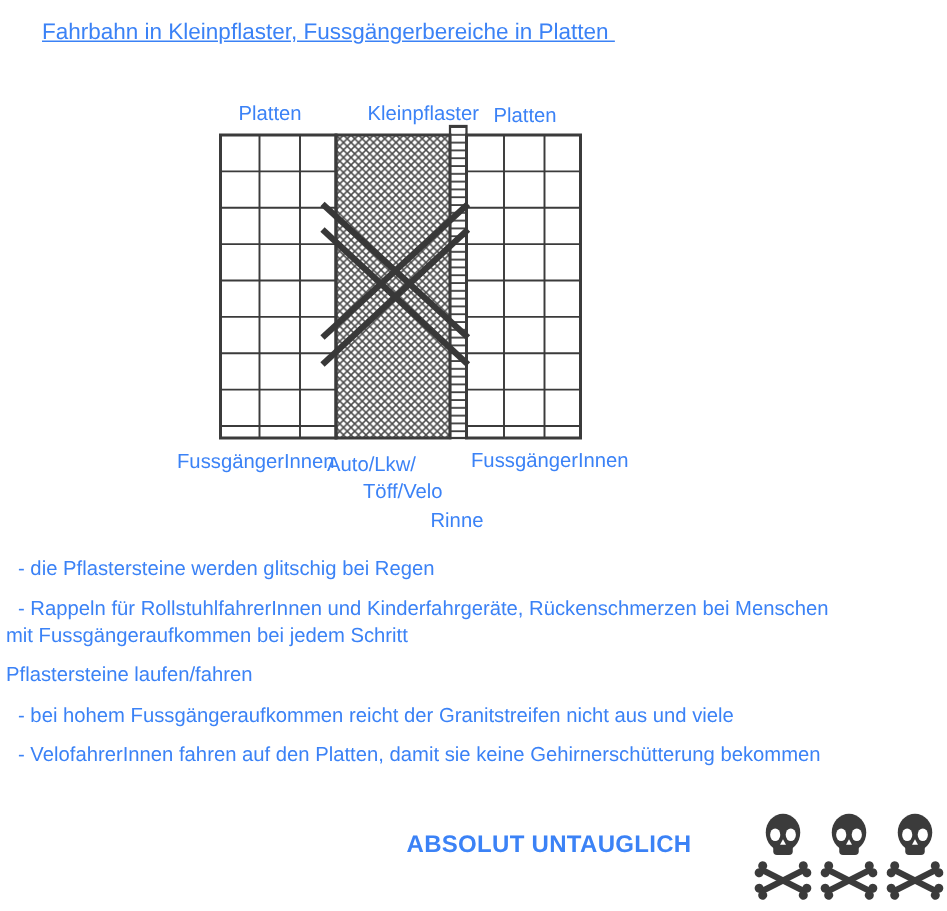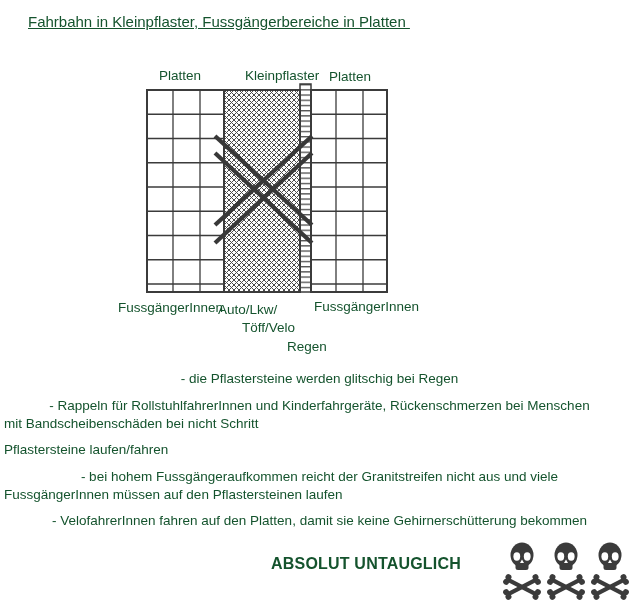--- a/index.html
+++ b/index.html
@@ -1,27 +1,27 @@
 <!DOCTYPE html>
 <html><head>
 <meta charset="utf-8">
 <style>
   html,body{margin:0;padding:0;background:#fff;}
   .page{
     position:relative;width:631px;height:607px;background:#fff;
-    font-family:"Liberation Sans",sans-serif;color:#14532d;overflow:hidden;
+    font-family:"Liberation Sans",sans-serif;color:#3b82f6;overflow:hidden;
   }
   .title{position:absolute;left:28px;top:10px;font-size:15px;line-height:23px;}
   .title .u{text-decoration:underline;white-space:pre;}
   .diagram-svg{position:absolute;left:0;top:0;}
   .lbl{position:absolute;font-size:13.5px;white-space:pre;text-align:right;}
   .notes{position:absolute;left:4px;top:370px;width:623px;}
   .bullet{margin:0 0 8.5px 0;}
   .nline{font-size:13.5px;line-height:18px;height:18px;white-space:pre;}
-  .nline.first{padding-left:8px;text-align:center;}
+  .nline.first{padding-left:8px;}
   .verdict{
     position:absolute;left:271px;top:555px;font-size:16px;font-weight:bold;
     letter-spacing:0.2px;white-space:pre;
   }
   .skulls{position:absolute;left:502px;top:542px;width:128px;height:58px;display:flex;gap:4px;}
 </style>
 </head>
 <body>
 
 <div class="page">
@@ -79,37 +79,36 @@
       <line x1="215" y1="243" x2="312" y2="153"></line>
     </g>
   </svg>
 
   <div class="lbl" style="left:159px;top:68px;">Platten</div>
   <div class="lbl" style="left:245px;top:68px;">Kleinpflaster</div>
   <div class="lbl" style="left:329px;top:69px;">Platten</div>
   <div class="lbl" style="left:118px;top:300px;">FussgängerInnen</div>
   <div class="lbl" style="left:218px;top:302px;">Auto/Lkw/</div>
   <div class="lbl" style="left:242px;top:320px;">Töff/Velo</div>
-  <div class="lbl" style="left:287px;top:339px;">Regen</div>
+  <div class="lbl" style="left:287px;top:339px;">Rinne</div>
   <div class="lbl" style="left:314px;top:299px;">FussgängerInnen</div>
 
   <div class="notes">
     <div class="bullet">
       <div class="nline first">- die Pflastersteine werden glitschig bei Regen</div>
     </div>
     <div class="bullet">
       <div class="nline first">- Rappeln für RollstuhlfahrerInnen und Kinderfahrgeräte, Rückenschmerzen bei Menschen</div>
-      <div class="nline">mit Bandscheibenschäden bei nicht Schritt</div>
+      <div class="nline">mit Fussgängeraufkommen bei jedem Schritt</div>
     </div>
     <div class="bullet">
       <div class="nline">Pflastersteine laufen/fahren</div>
     </div>
     <div class="bullet">
       <div class="nline first">- bei hohem Fussgängeraufkommen reicht der Granitstreifen nicht aus und viele</div>
-      <div class="nline">FussgängerInnen müssen auf den Pflastersteinen laufen</div>
     </div>
     <div class="bullet">
       <div class="nline first">- VelofahrerInnen fahren auf den Platten, damit sie keine Gehirnerschütterung bekommen</div>
     </div>
   </div>
 
   <div class="verdict">ABSOLUT UNTAUGLICH</div>
 
   <div class="skulls">
     <svg width="0" height="0" style="position:absolute">

